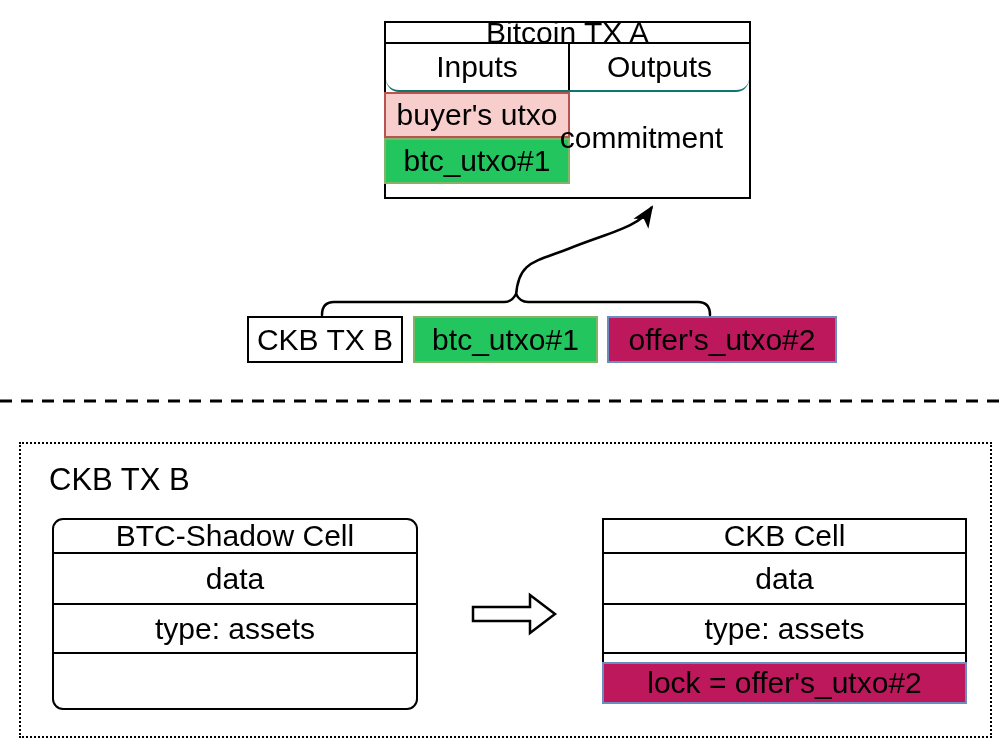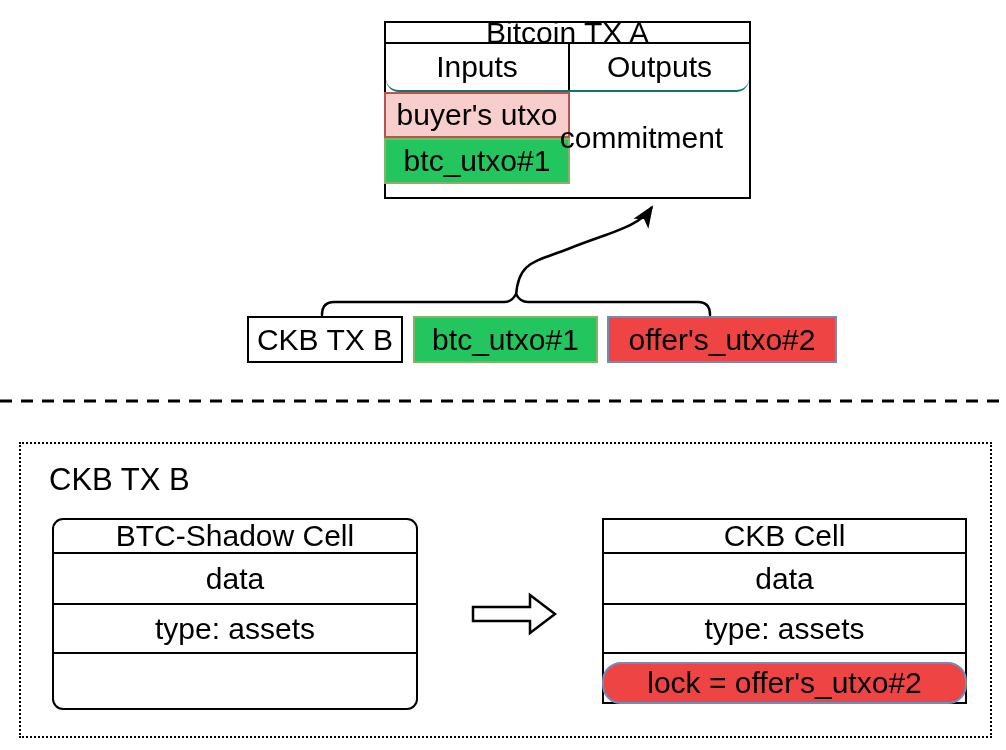--- a/index.html
+++ b/index.html
@@ -20,21 +20,21 @@
   .cell {
     display: flex;
     align-items: center;
     justify-content: center;
     font-size: 30px;
     box-sizing: border-box;
     white-space: nowrap;
   }
   .red   { background: #f8cecc; border: 2px solid #b85450; }
   .green { background: #22c55e; border: 2px solid #82b366; }
-  .blue  { background: #ef4444; border: 2px solid #6c8ebf; }
+  .blue  { background: #be185d; border: 2px solid #6c8ebf; }
   .blackbox { border: 2px solid #000000; background: #ffffff; }
   svg.overlay { left: 0; top: 0; pointer-events: none; }
 </style>
 </head>
 <body>
 
 <div class="canvas">
 
   <div class="abs blackbox" style="left:384px; top:21px; width:367px; height:178px;">
     <div class="cell" style="height:21px; border-bottom:2px solid #000;">Bitcoin TX A</div>
@@ -73,16 +73,16 @@
   <div class="abs blackbox" style="left:52px; top:518px; width:366px; height:192px; display:flex; flex-direction:column;border-radius:11px;">
     <div class="cell" style="height:34px; border-bottom:2px solid #000;">BTC-Shadow Cell</div>
     <div class="cell" style="height:51px; border-bottom:2px solid #000;">data</div>
     <div class="cell" style="height:49px; border-bottom:2px solid #000;">type: assets</div>
   </div>
 
   <div class="abs blackbox" style="left:602px; top:518px; width:365px; height:186px; display:flex; flex-direction:column;">
     <div class="cell" style="height:34px; border-bottom:2px solid #000;">CKB Cell</div>
     <div class="cell" style="height:51px; border-bottom:2px solid #000;">data</div>
     <div class="cell" style="height:49px; border-bottom:2px solid #000;">type: assets</div>
-    <div class="cell blue" style="flex:1; margin:8px -2px -2px -2px;border-radius:19px;">lock = offer's_utxo#2</div>
+    <div class="cell blue" style="flex:1; margin:8px -2px -2px -2px;">lock = offer's_utxo#2</div>
   </div>
 
 </div>
 
 </body></html>

